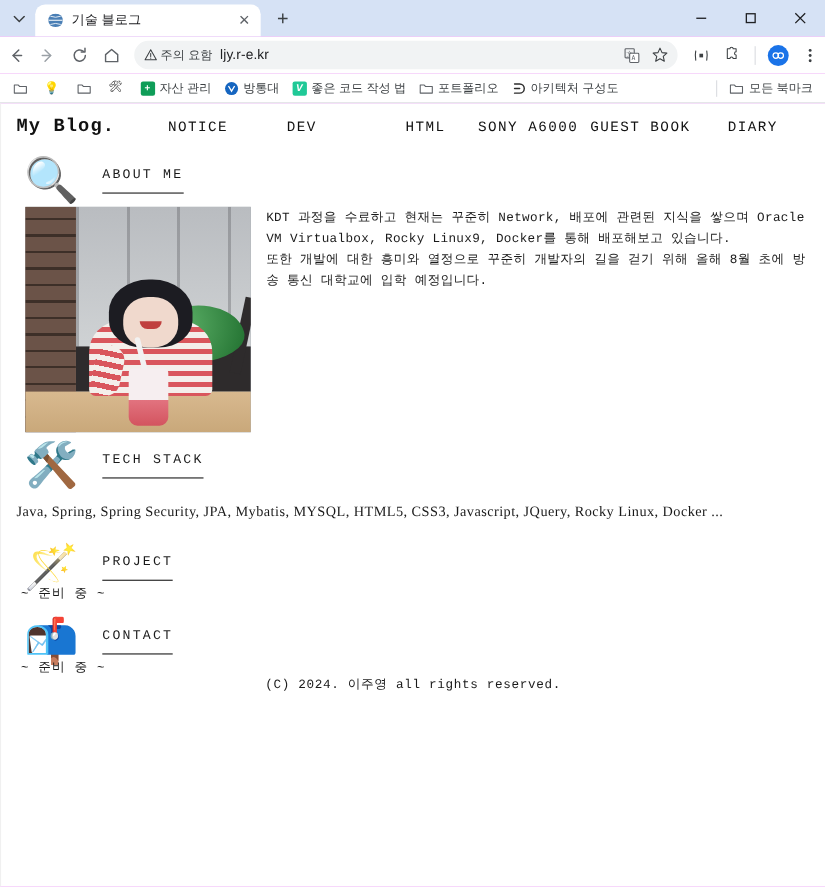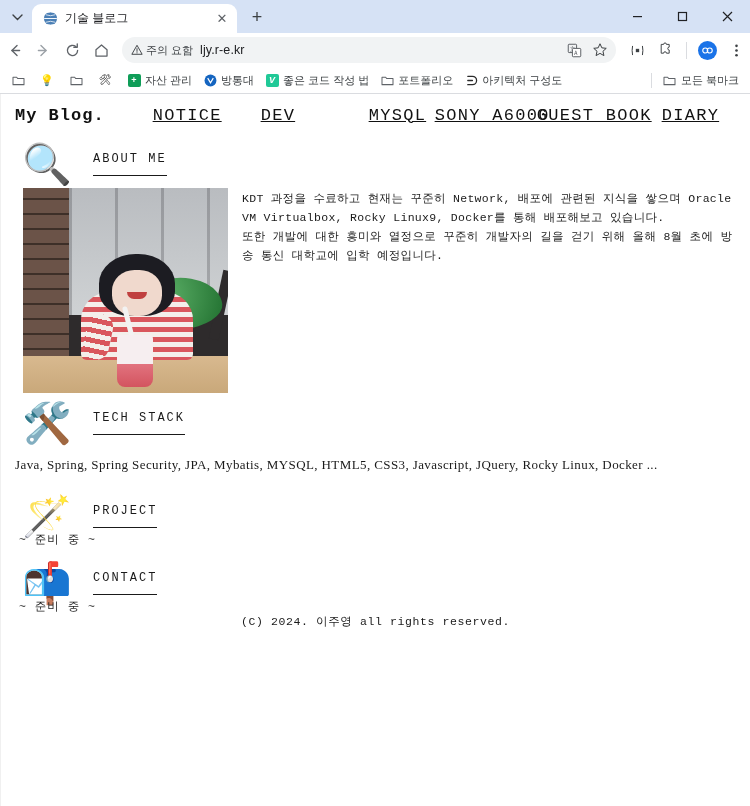--- a/index.html
+++ b/index.html
@@ -123,23 +123,22 @@
   .sitenav {
     display:flex; align-items:center; height:42px; padding:0 14px;
   }
   .brand {
     font-size:17px; font-weight:bold; color:#111;
     letter-spacing:1px; margin-right:48px;
     font-family:"Liberation Mono","DejaVu Sans Mono", monospace;
   }
   .navlinks { display:flex; align-items:center; gap:0; flex:1 1 auto; }
   .navlink {
-    font-size:17px; color:#111; letter-spacing:1.3px; cursor:pointer;
+    font-size:13px; color:#111; letter-spacing:1.3px; cursor:pointer;
     white-space:nowrap;
-    text-decoration:underline;
   }
 
   .content { padding:0 14px; }
 
   .section-head {
     display:flex; align-items:center; gap:14px; margin-top:8px;
   }
   .sec-emoji { font-size:40px; line-height:1; width:64px; text-align:center;
                font-family:"DejaVu Sans", sans-serif; }
   .sec-title {
@@ -426,21 +425,21 @@
     </div>
   </div>
 
   <div class="page">
 
     <div class="sitenav">
       <div class="brand">My Blog.</div>
       <div class="navlinks">
         <div class="navlink" style="width:108px;">NOTICE</div>
         <div class="navlink" style="width:108px;">DEV</div>
-        <div class="navlink" style="width:66px;">MYSQL</div>
+        <div class="navlink" style="width:66px;">HTML</div>
         <div class="navlink" style="width:102px;">SONY A6000</div>
         <div class="navlink" style="width:125px;">GUEST BOOK</div>
         <div class="navlink">DIARY</div>
       </div>
     </div>
 
     <div class="content">
 
       <div class="section-head">
         <span class="sec-emoji">🔍</span>

